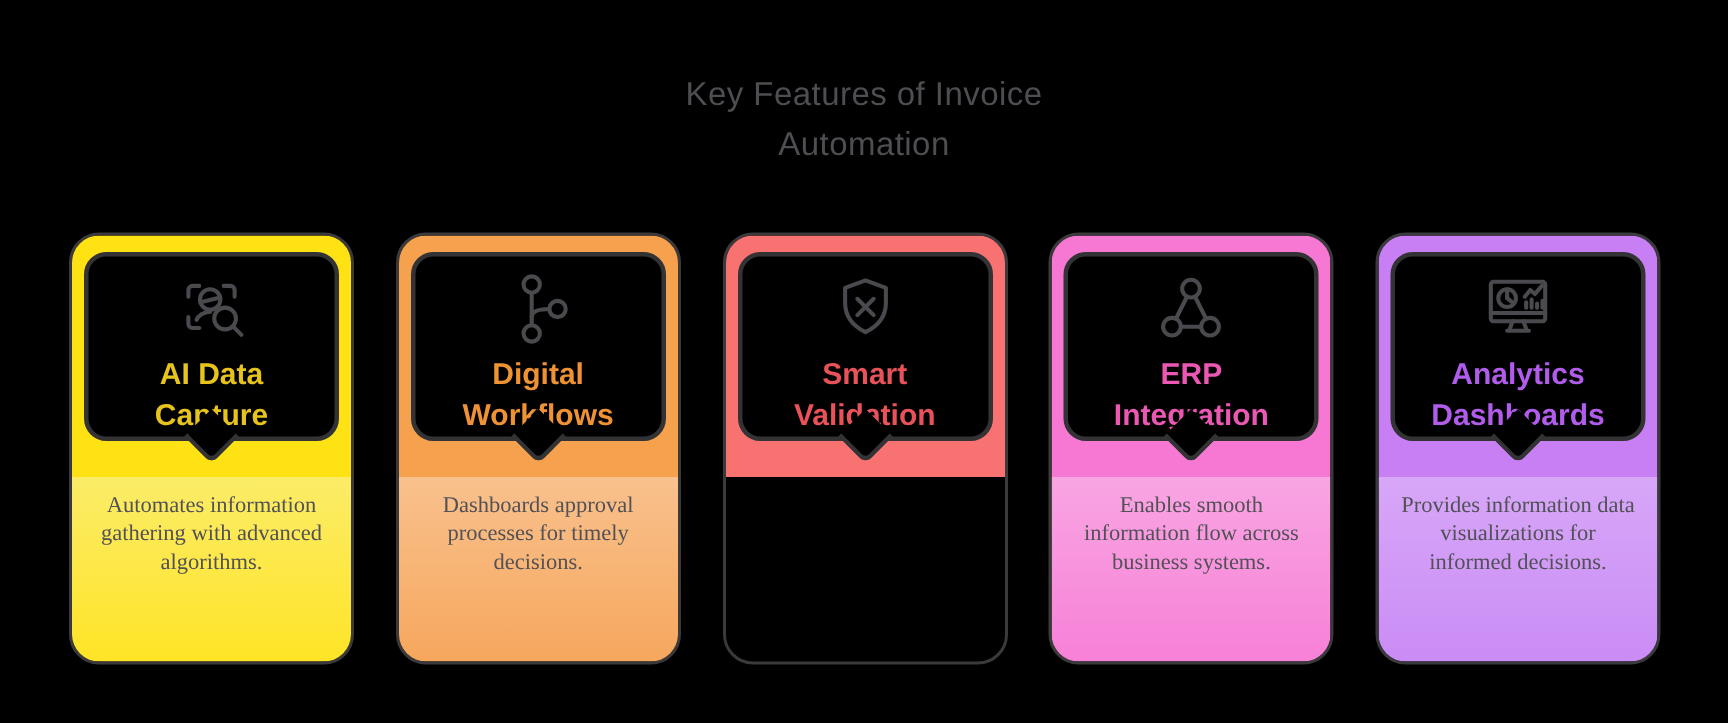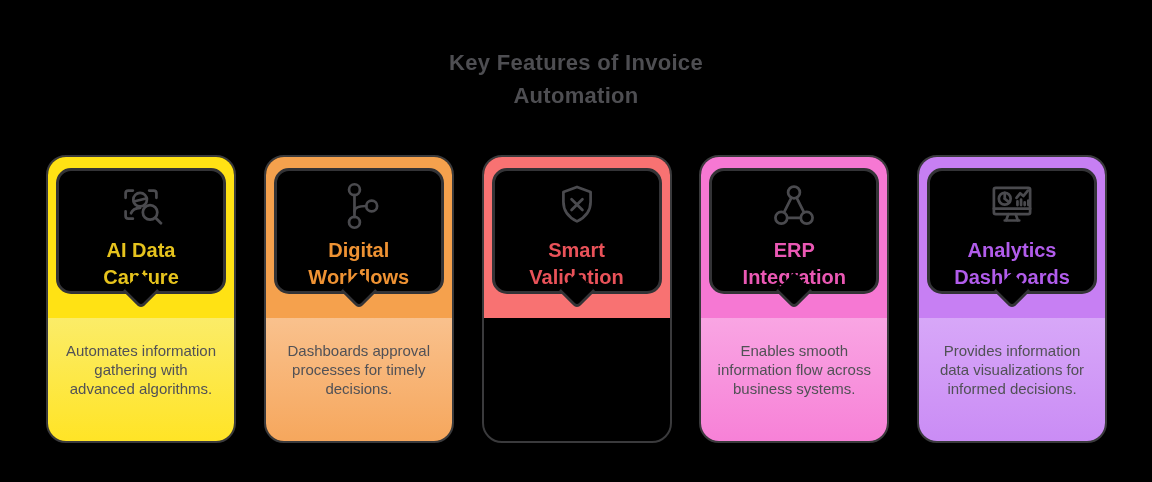--- a/index.html
+++ b/index.html
@@ -10,21 +10,21 @@
     position: relative;
     overflow: hidden;
   }
   .page-title {
     position: absolute;
     top: 46px; left: 0; right: 0;
     margin: 0 auto;
     width: 300px;
     text-align: center;
     font-size: 22px;
-    font-weight: bold;
+    font-weight: normal;
     line-height: 33px;
     color: #4e4e52;
     letter-spacing: 0.3px;
   }
   .cards-row {
     position: absolute;
     left: 46px; top: 155px;
     width: 1061px; height: 288px;
     display: flex;
     justify-content: space-between;
@@ -85,25 +85,26 @@
     margin-top: 1px;
     width: 140px;
     text-align: center;
     font-size: 20px;
     font-weight: bold;
     line-height: 27px;
     color: var(--title);
   }
   .card-desc {
     margin: 0;
-    padding: 23px 13px 0 13px;
+    padding: 10px 13px 0 13px;
     text-align: center;
     font-size: 15px;
     line-height: 19px;
     color: #515156;
+    font-family: Liberation Serif, serif;
   }
 </style>
 </head>
 <body>
 
 <h1 class="page-title">Key Features of Invoice Automation</h1>
 
 <div class="cards-row">
   <div class="card" style="--header: #ffe214; --body-top: #fbec68; --body-bottom: #ffe426; --title: #e6c31d;">
     <div class="card-top">

